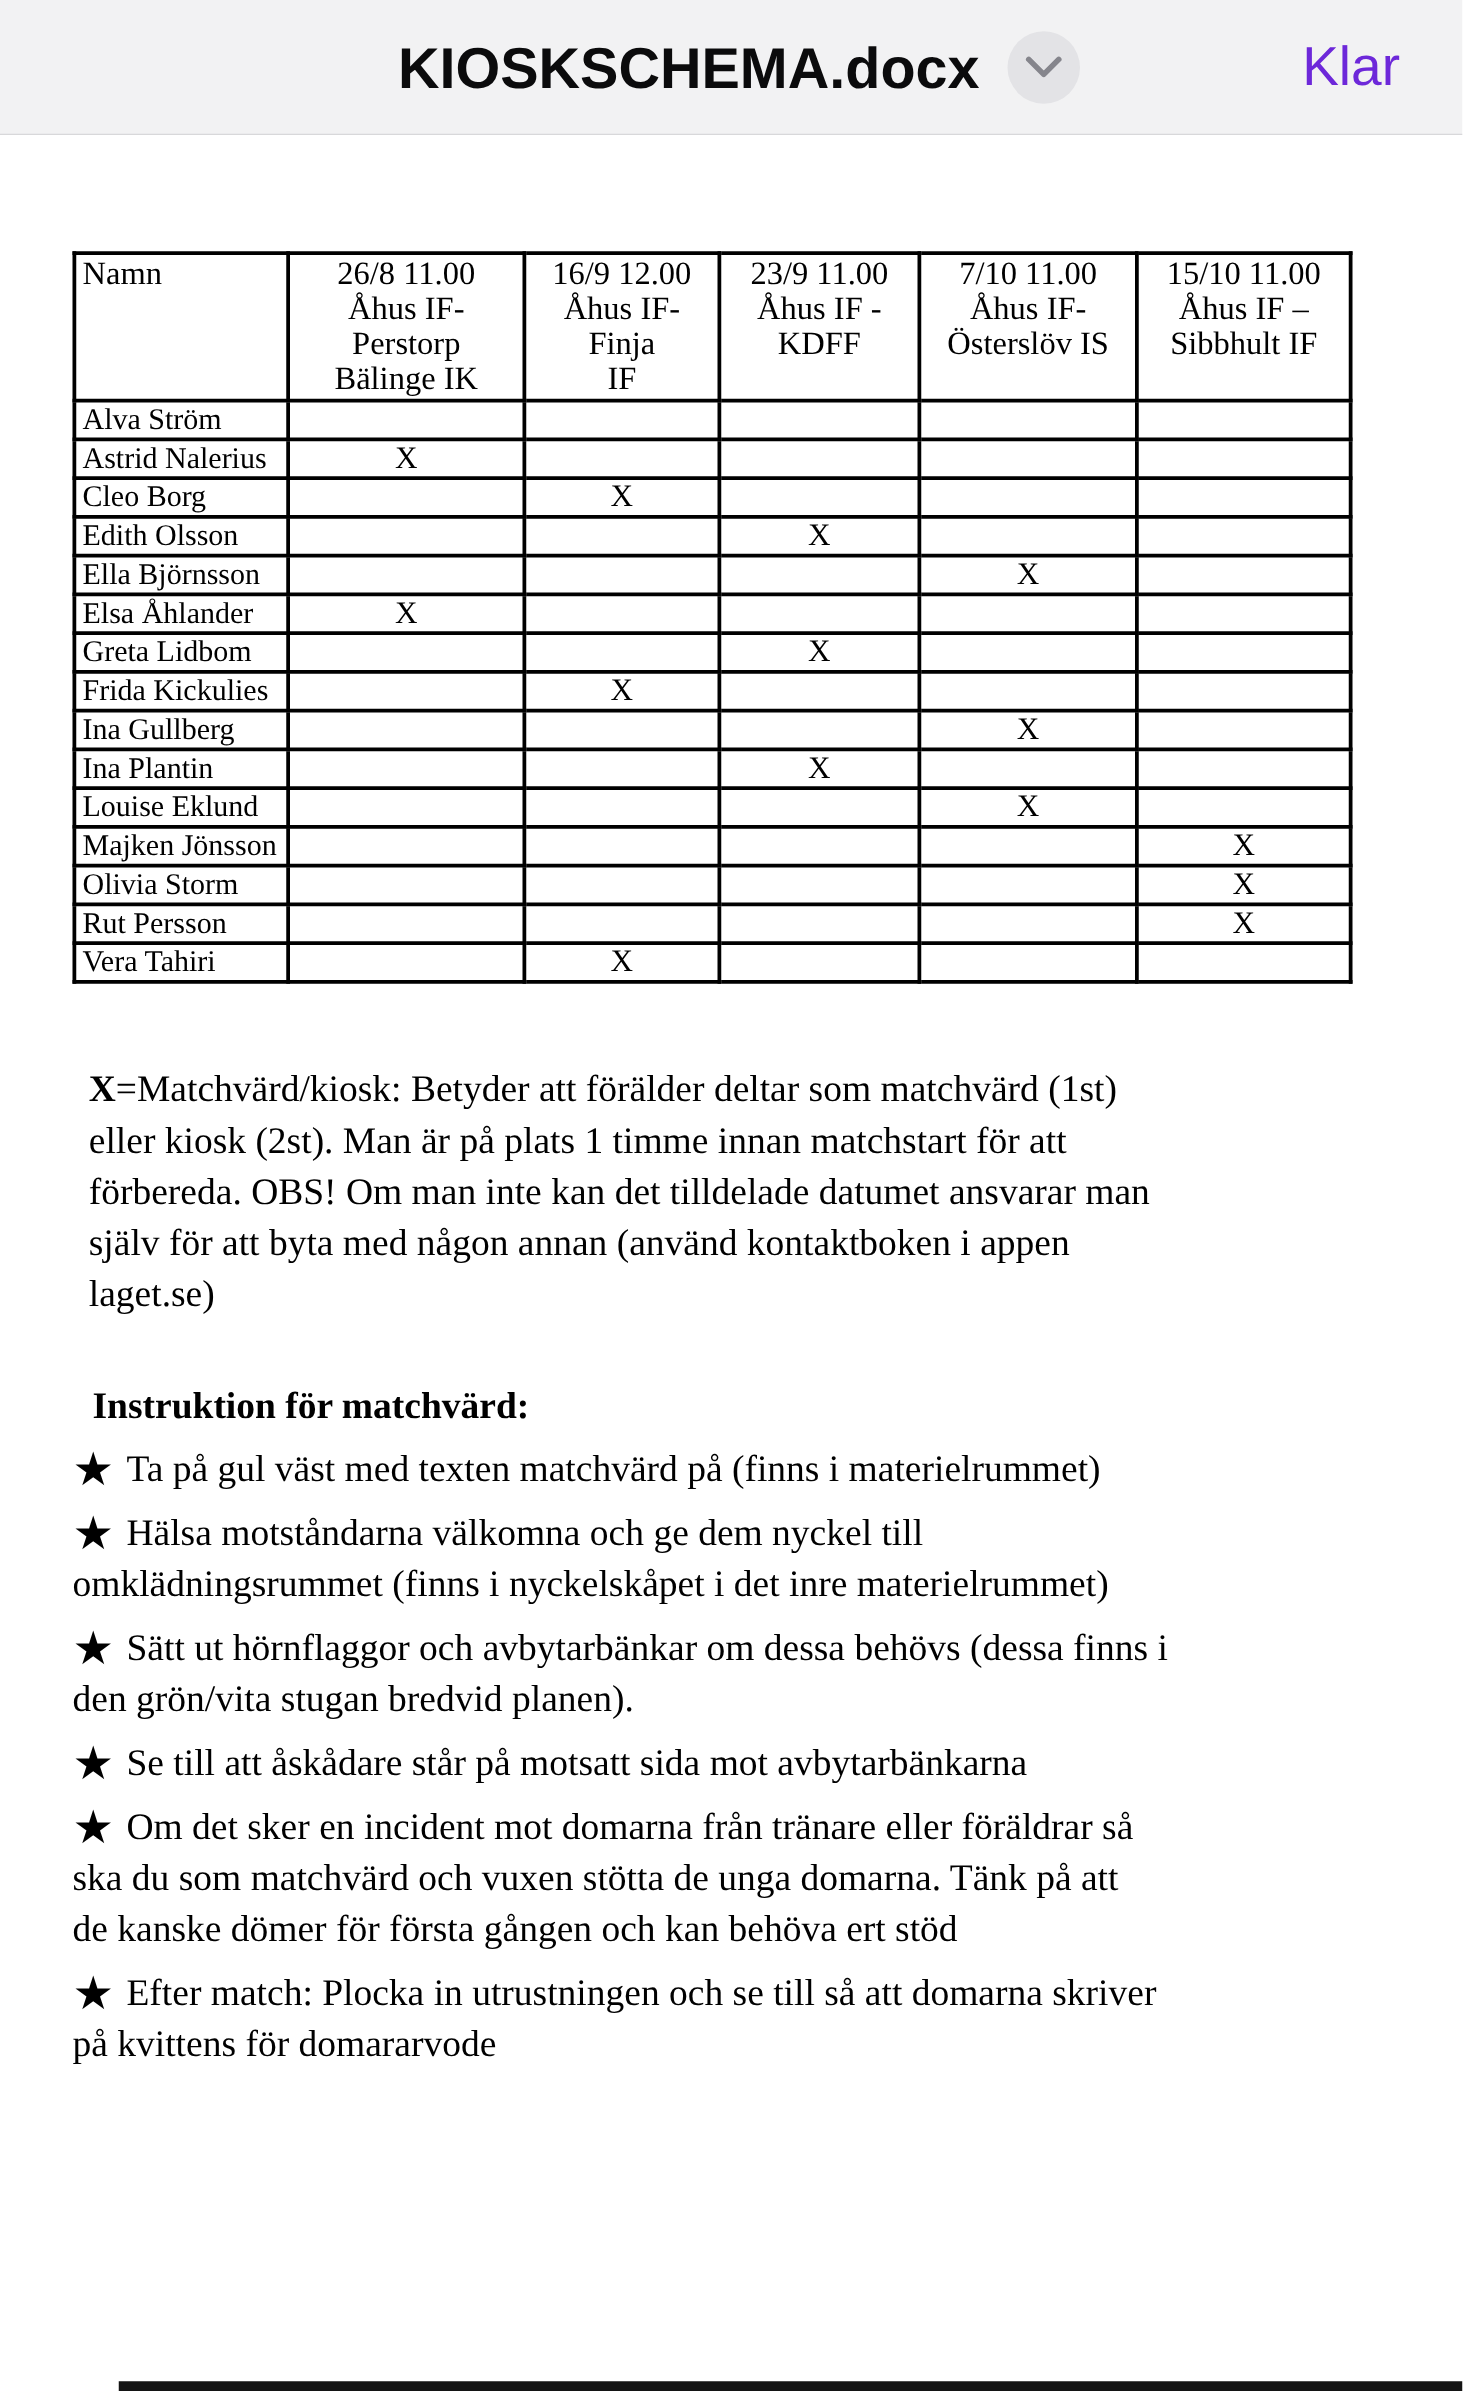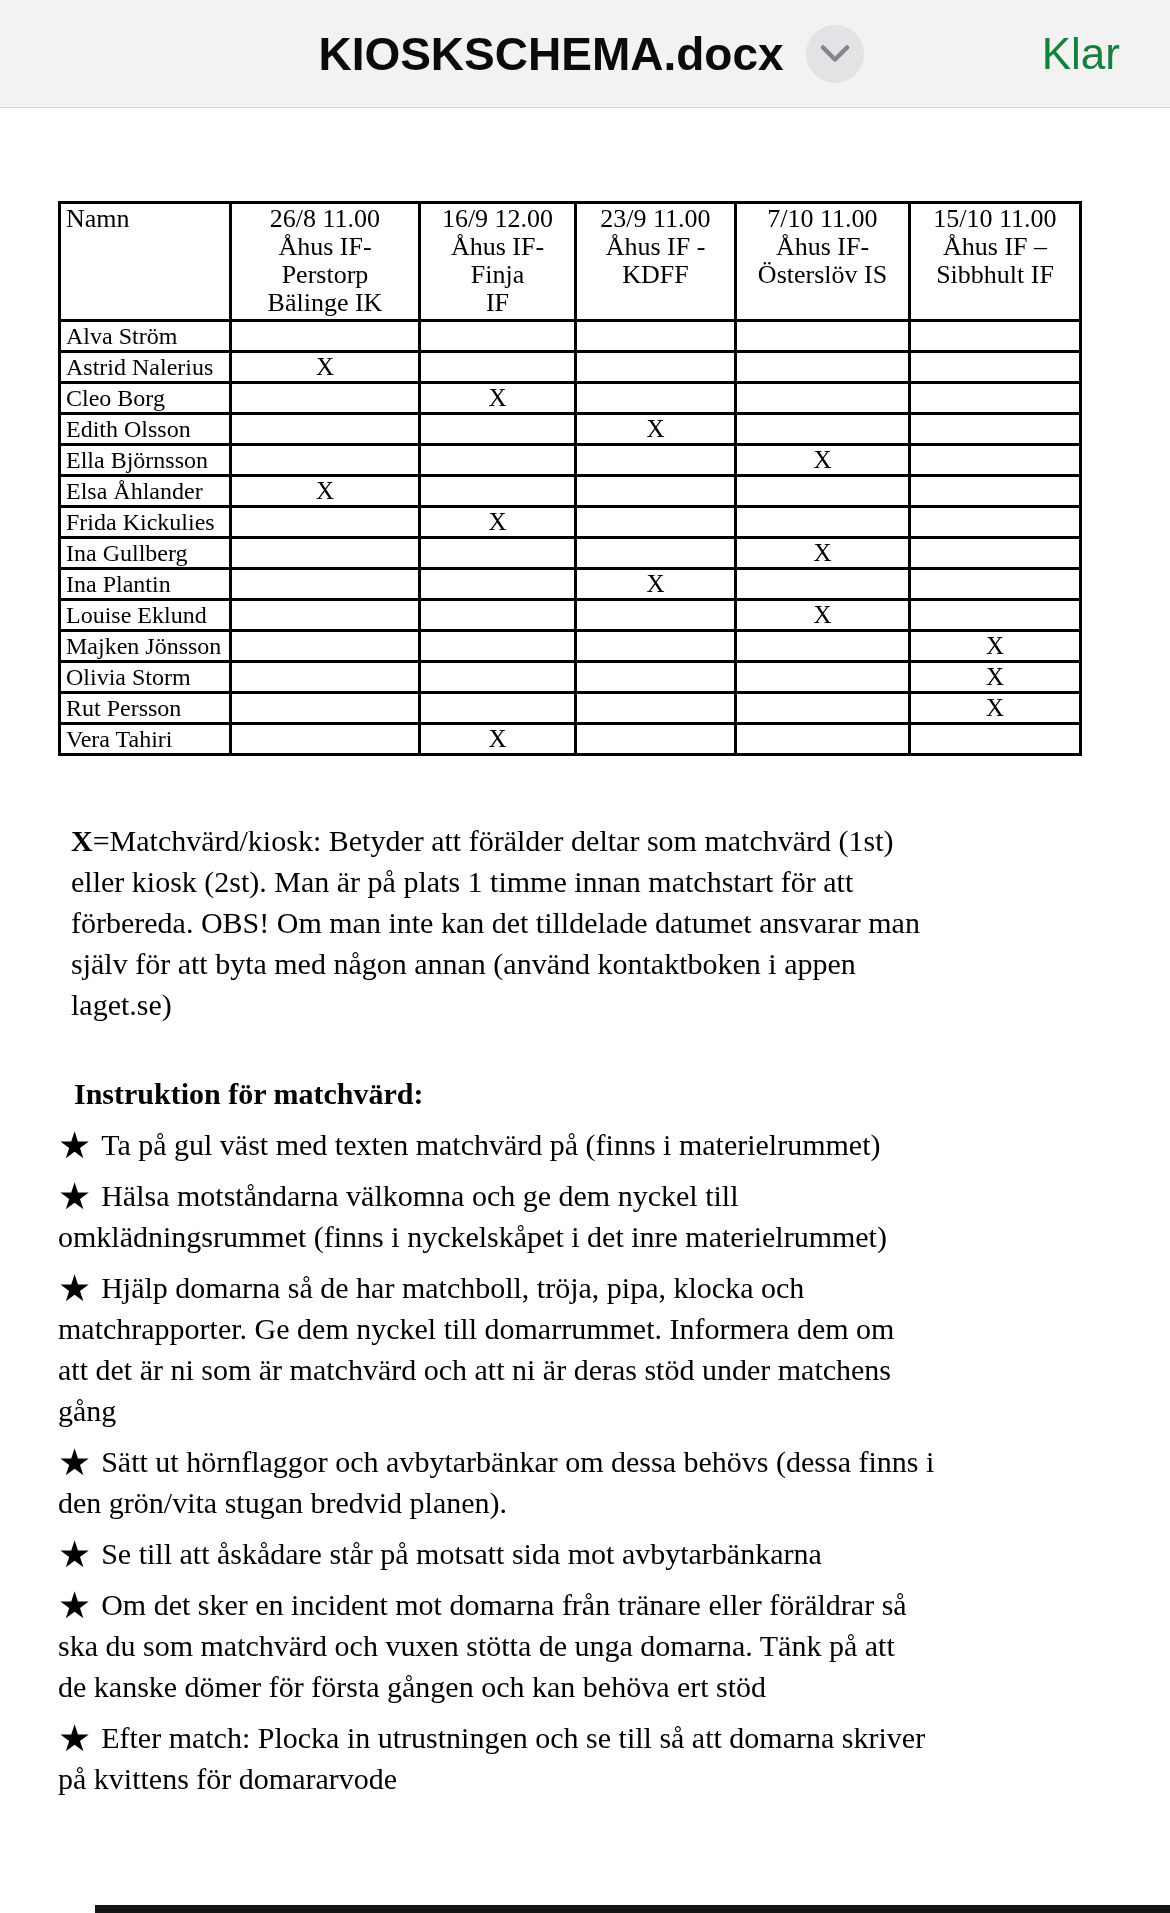--- a/index.html
+++ b/index.html
@@ -123,21 +123,21 @@
   <div class="title-group">
     <span class="doc-title">KIOSKSCHEMA.docx</span>
     <button class="chevron-btn">
       <span style="display:flex;">
         <svg width="30" height="19" viewBox="0 0 30 19">
           <polyline points="3,3.5 15,15.5 27,3.5" fill="none" stroke="#85858c" stroke-width="4.5" stroke-linecap="round" stroke-linejoin="round"></polyline>
         </svg>
       </span>
     </button>
   </div>
-  <button class="done-btn" style="color:#15803d;text-align:right;">Klar</button>
+  <button class="done-btn" style="color:#6d28d9;text-align:right;">Klar</button>
 </header>
 
 <main class="page">
 
   <table class="schedule">
     <colgroup>
       <col style="width:171px">
         <col style="width:189px">
         <col style="width:156px">
       <col style="width:160px">
@@ -206,20 +206,28 @@
         </tr>
         <tr>
           <td class="name">Elsa Åhlander</td>
           <td class="mark">X</td>
           <td class="mark"></td>
           <td class="mark"></td>
           <td class="mark"></td>
           <td class="mark"></td>
         </tr>
         <tr>
+          <td class="name">Greta Lidbom</td>
+          <td class="mark"></td>
+          <td class="mark"></td>
+          <td class="mark">X</td>
+          <td class="mark"></td>
+          <td class="mark"></td>
+        </tr>
+        <tr>
           <td class="name">Frida Kickulies</td>
           <td class="mark"></td>
           <td class="mark">X</td>
           <td class="mark"></td>
           <td class="mark"></td>
           <td class="mark"></td>
         </tr>
         <tr>
           <td class="name">Ina Gullberg</td>
           <td class="mark"></td>
@@ -284,24 +292,20 @@
 förbereda. OBS! Om man inte kan det tilldelade datumet ansvarar man
 själv för att byta med någon annan (använd kontaktboken i appen
 laget.se)</span></p>
 
   <h2 class="instructions-heading">Instruktion för matchvärd:</h2>
 
   <div id="bullet-list">
       <p class="bullet"><span class="star">★</span><span class="t">Ta på gul väst med texten matchvärd på (finns i materielrummet)</span></p>
       <p class="bullet"><span class="star">★</span><span class="t">Hälsa motståndarna välkomna och ge dem nyckel till
 omklädningsrummet (finns i nyckelskåpet i det inre materielrummet)</span></p>
-      <p class="bullet"><span class="star">★</span><span class="t">Hjälp domarna så de har matchboll, tröja, pipa, klocka och
-matchrapporter. Ge dem nyckel till domarrummet. Informera dem om
-att det är ni som är matchvärd och att ni är deras stöd under matchens
-gång</span></p>
       <p class="bullet"><span class="star">★</span><span class="t">Sätt ut hörnflaggor och avbytarbänkar om dessa behövs (dessa finns i
 den grön/vita stugan bredvid planen).</span></p>
       <p class="bullet"><span class="star">★</span><span class="t">Se till att åskådare står på motsatt sida mot avbytarbänkarna</span></p>
       <p class="bullet"><span class="star">★</span><span class="t">Om det sker en incident mot domarna från tränare eller föräldrar så
 ska du som matchvärd och vuxen stötta de unga domarna. Tänk på att
 de kanske dömer för första gången och kan behöva ert stöd</span></p>
       <p class="bullet"><span class="star">★</span><span class="t">Efter match: Plocka in utrustningen och se till så att domarna skriver
 på kvittens för domararvode</span></p>
     </div>
 

